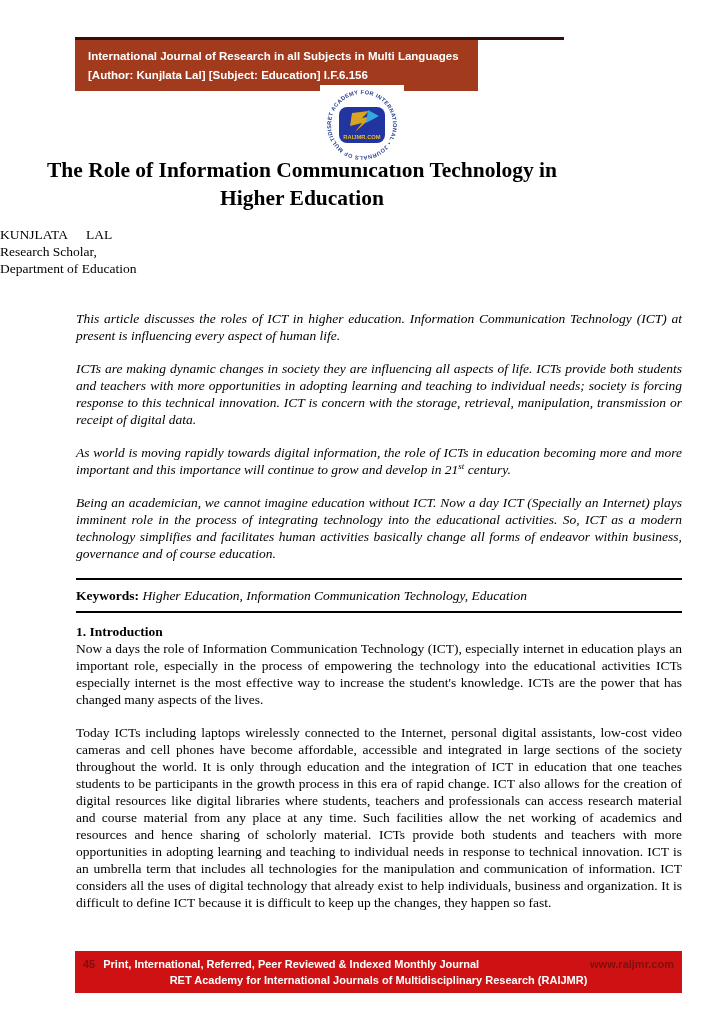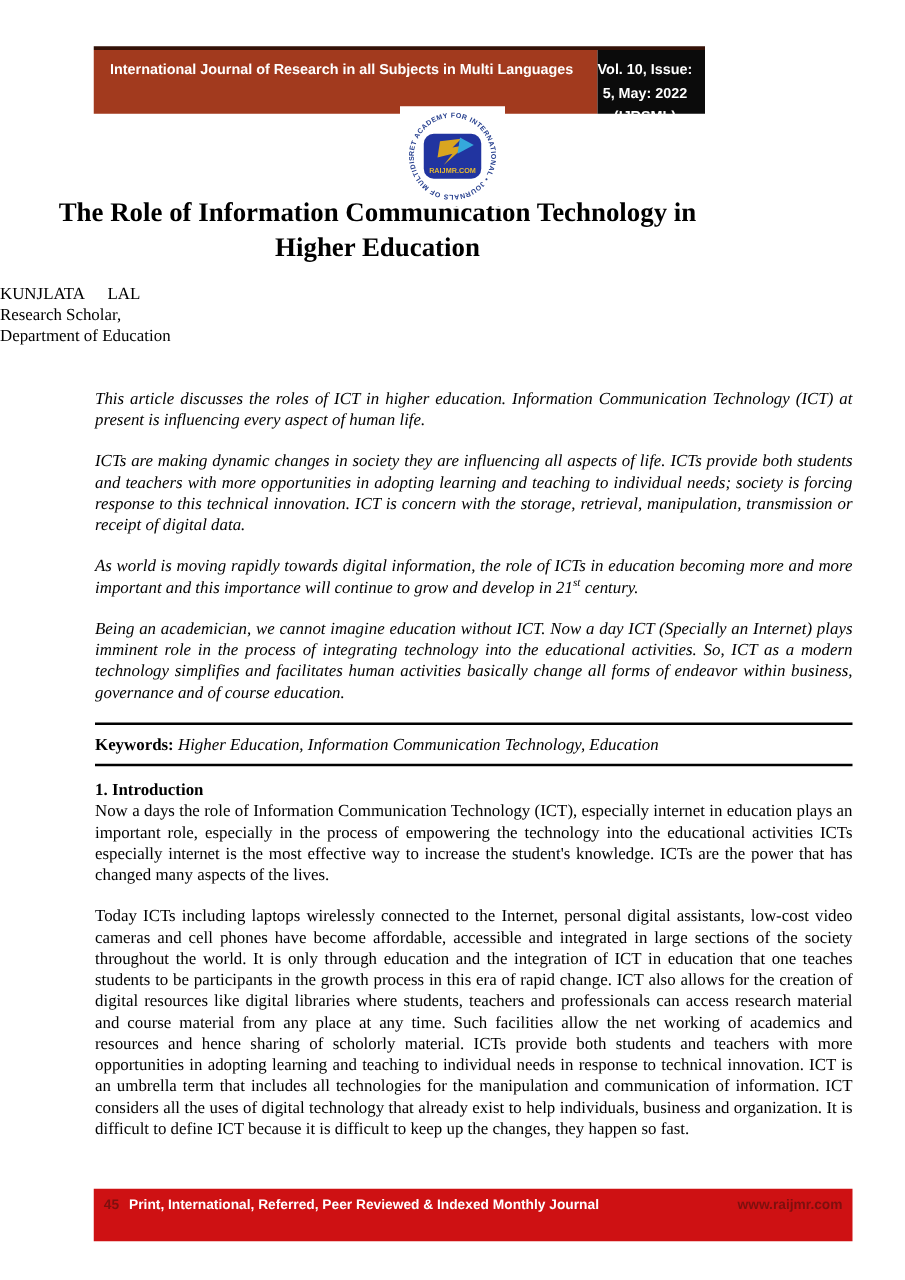--- a/index.html
+++ b/index.html
@@ -111,24 +111,21 @@
   .footer-line2 { text-align: center; line-height: 16px; }
 </style>
 </head>
 <body>
 
 <div class="page">
 
   <div class="header-bar">
     <div class="header-left">
       <div>International Journal of Research in all Subjects in Multi Languages</div>
-    </div>
-    <div class="header-right">
-      <div>Vol. 10, Issue: 5, May: 2022</div>
-      <div>(IJRSML) ISSN: 2321 - 2853</div>
+      <div>[Author: Kunjlata Lal] [Subject: Education] I.F.6.156</div>
     </div>
   </div>
 
   <div class="logo-wrap">
     <svg width="80" height="78" viewBox="0 0 80 78">
       <defs>
         <path id="ringPath" d="M 9,39 a 31,31 0 1 1 62,0 a 31,31 0 1 1 -62,0"></path>
       </defs>
       <text font-size="5.6" font-family="Liberation Sans, sans-serif" font-weight="bold" fill="#28418F" letter-spacing="0.4">
         <textPath href="#ringPath">RET ACADEMY FOR INTERNATIONAL • JOURNALS OF MULTIDISCIPLINARY RESEARCH •</textPath>
@@ -166,15 +163,16 @@
     <p>Now a days the role of Information Communication Technology (ICT), especially internet in education plays an important role, especially in the process of empowering the technology into the educational activities ICTs especially internet is the most effective way to increase the student's knowledge. ICTs are the power that has changed many aspects of the lives.</p>
     <p>Today ICTs including laptops wirelessly connected to the Internet, personal digital assistants, low-cost video cameras and cell phones have become affordable, accessible and integrated in large sections of the society throughout the world. It is only through education and the integration of ICT in education that one teaches students to be participants in the growth process in this era of rapid change. ICT also allows for the creation of digital resources like digital libraries where students, teachers and professionals can access research material and course material from any place at any time. Such facilities allow the net working of academics and resources and hence sharing of scholorly material. ICTs provide both students and teachers with more opportunities in adopting learning and teaching to individual needs in response to technical innovation. ICT is an umbrella term that includes all technologies for the manipulation and communication of information. ICT considers all the uses of digital technology that already exist to help individuals, business and organization. It is difficult to define ICT because it is difficult to keep up the changes, they happen so fast.</p>
   </div>
 
   <div class="footer-bar">
     <div class="footer-line1">
       <span class="footer-page-num">45</span>
       <span>Print, International, Referred, Peer Reviewed &amp; Indexed Monthly Journal</span>
       <span class="footer-site">www.raijmr.com</span>
     </div>
+    <div class="footer-line2">RET Academy for International Journals of Multidisciplinary Research (RAIJMR)</div>
   </div>
 
 </div>
 
 </body></html>

